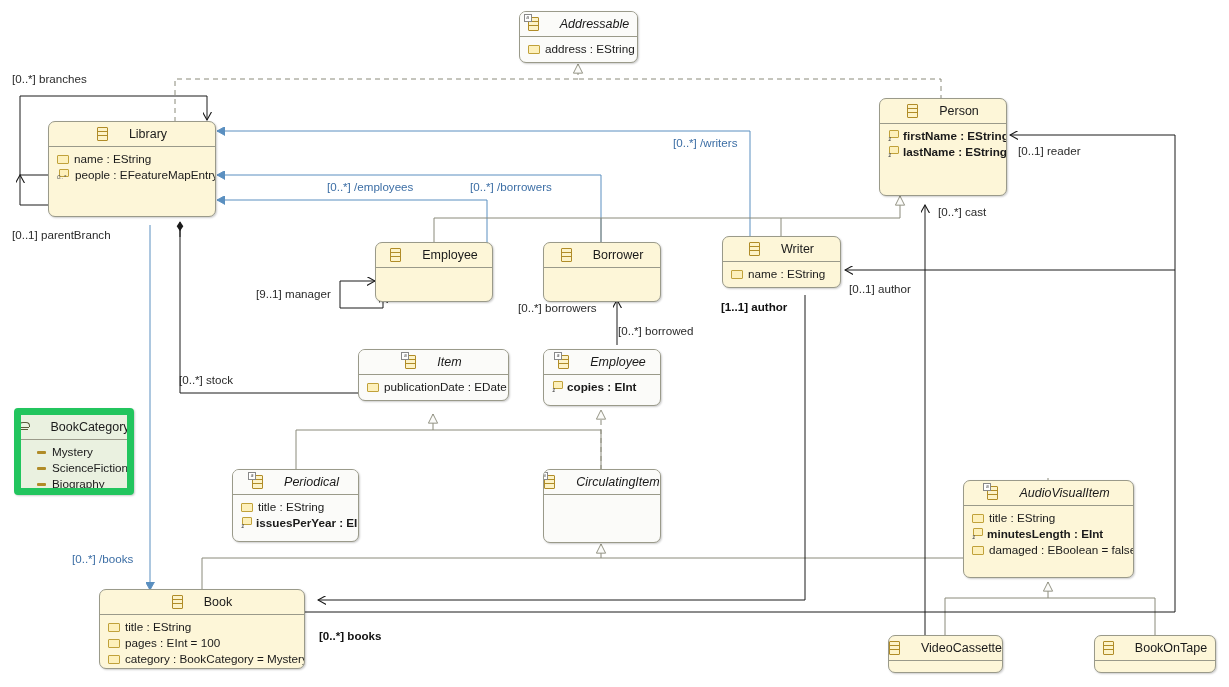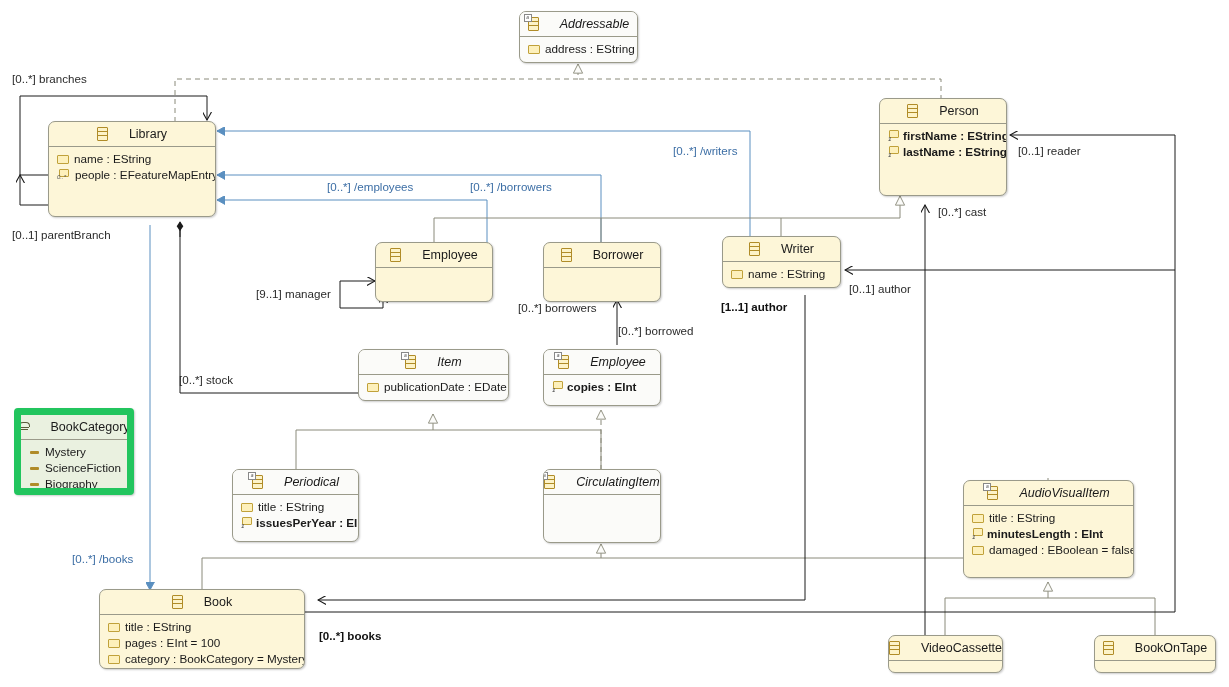--- a/index.html
+++ b/index.html
@@ -25,21 +25,21 @@
   .node.white .hdr{background:#fbfbf9;}
   .node.enum .hdr{border-bottom:1px solid #9a9a8a;background:#eaf1e0;}
   .hdr .nm{font-size:12.5px;}
   .hdr.abstract .nm{font-style:italic;}
 
   .body{padding:4px 0 4px 0;}
   .attr{height:16px;line-height:16px;font-size:11.7px;color:#1a1a1a;
         white-space:nowrap;display:flex;align-items:center;gap:5px;padding-left:8px;}
   .attr.bold{font-weight:bold;}
   .lit{height:16px;line-height:16px;font-size:11.7px;color:#1a1a1a;
-       white-space:nowrap;display:flex;align-items:center;gap:6px;padding-left:9px;}
+       white-space:nowrap;display:flex;align-items:center;gap:6px;padding-left:16px;}
 
   
   .ic{display:inline-block;flex:0 0 auto;position:relative;}
   
   .ic-class{width:9px;height:12px;border:1px solid #b08c28;background:#fdf3c8;border-radius:1px;}
   .ic-class::before,.ic-class::after{content:"";position:absolute;left:0;width:100%;
       height:1px;background:#b08c28;}
   .ic-class::before{top:3px;} .ic-class::after{top:7px;}
   
   .abs-mark{position:absolute;left:-5px;top:-4px;width:6px;height:6px;
@@ -390,21 +390,21 @@
       <div class="body"></div>
     </div>
 
   </div>
 
   <div id="labels">
     <span class="lab" style="left:12px;top:73px;">[0..*] branches</span>
     <span class="lab" style="left:12px;top:229px;">[0..1] parentBranch</span>
     <span class="lab blue" style="left:327px;top:181px;">[0..*] /employees</span>
     <span class="lab blue" style="left:470px;top:181px;">[0..*] /borrowers</span>
-    <span class="lab blue" style="left:673px;top:145px;">[0..*] /writers</span>
+    <span class="lab blue" style="left:673px;top:137px;">[0..*] /writers</span>
     <span class="lab" style="left:1018px;top:145px;">[0..1] reader</span>
     <span class="lab" style="left:938px;top:206px;">[0..*] cast</span>
     <span class="lab" style="left:256px;top:288px;">[9..1] manager</span>
     <span class="lab" style="left:518px;top:302px;">[0..*] borrowers</span>
     <span class="lab" style="left:618px;top:325px;">[0..*] borrowed</span>
     <span class="lab bold" style="left:721px;top:301px;">[1..1] author</span>
     <span class="lab" style="left:849px;top:283px;">[0..1] author</span>
     <span class="lab" style="left:179px;top:374px;">[0..*] stock</span>
     <span class="lab blue" style="left:72px;top:553px;">[0..*] /books</span>
     <span class="lab bold" style="left:319px;top:630px;">[0..*] books</span>

